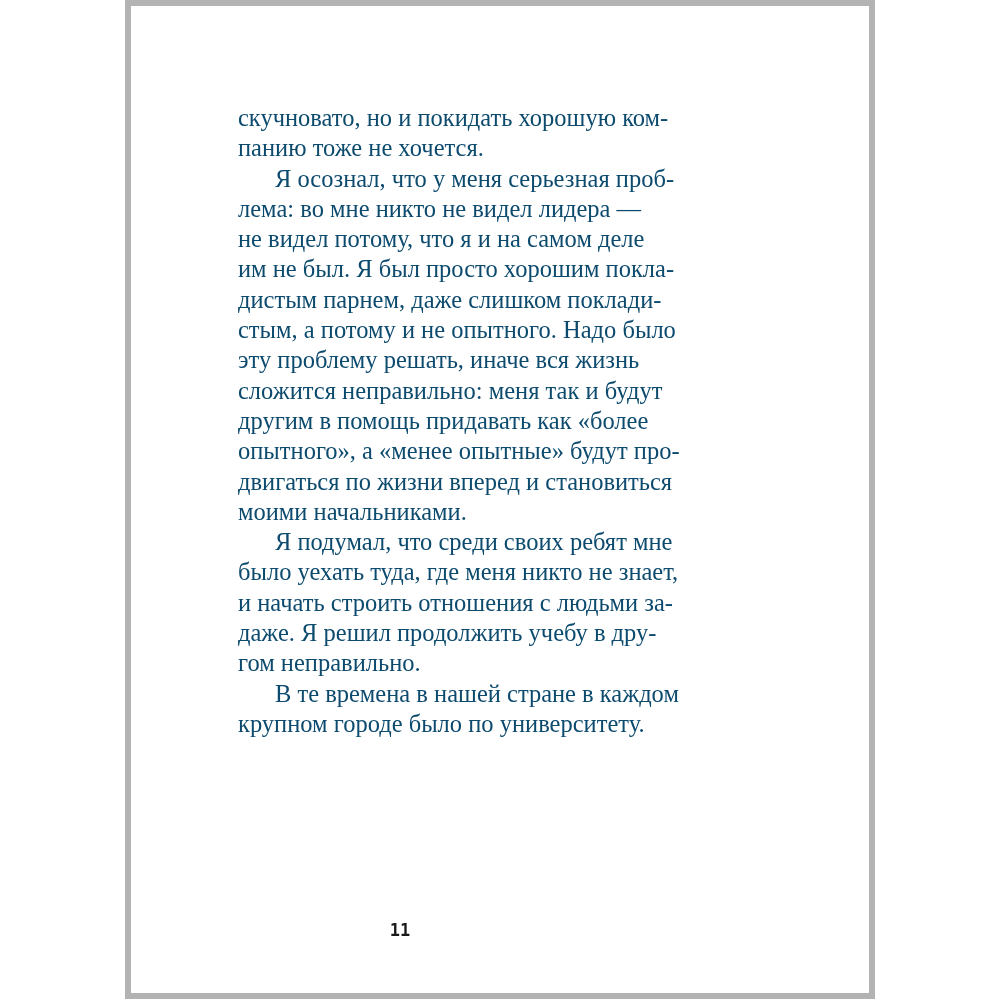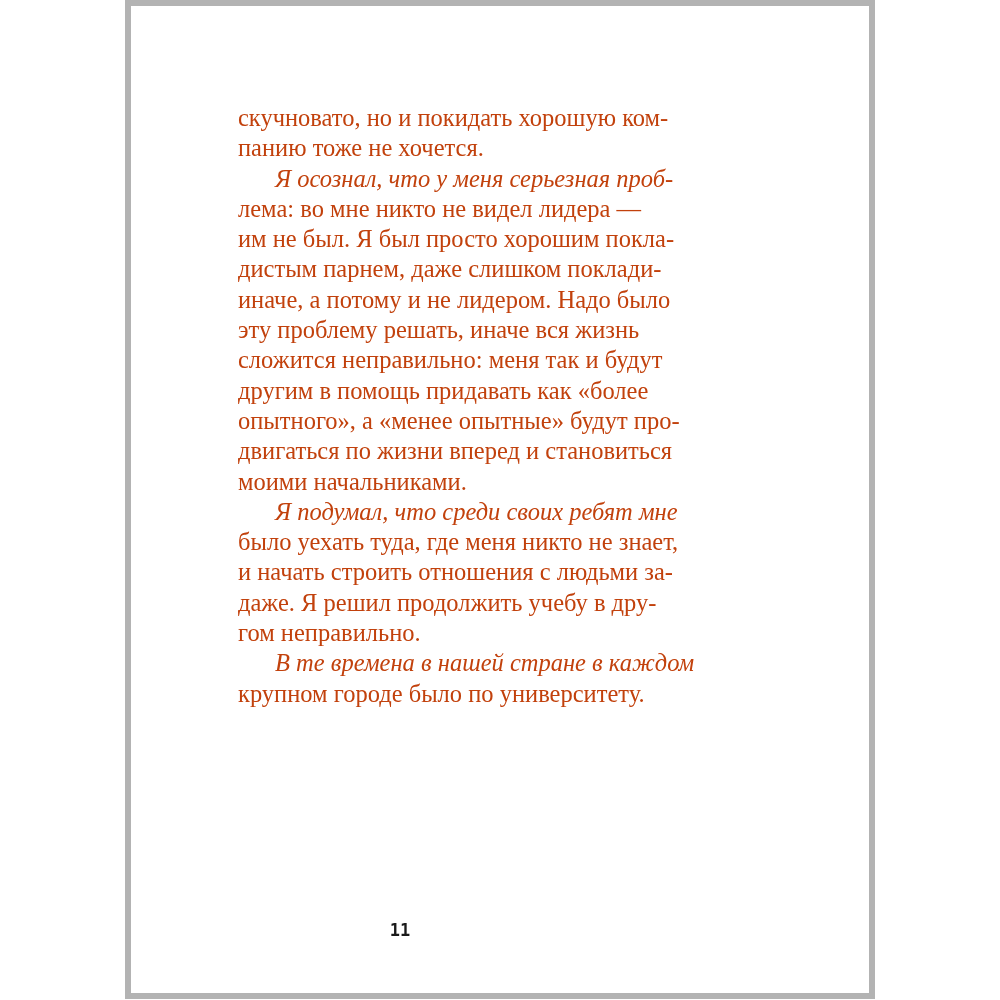--- a/index.html
+++ b/index.html
@@ -7,43 +7,44 @@
       width: 1000px; height: 1000px; background: #ffffff;
       position: relative; overflow: hidden;
     }
     .page-frame {
       position: absolute; left: 125px; top: 0; width: 738px; height: 987px;
       border: 6px solid #b3b3b3; background: #ffffff;
     }
     .text-block {
       position: absolute; left: 238px; top: 103px; width: 520px;
       font-family: "Liberation Serif", "DejaVu Serif", serif;
-      font-size: 24.5px; line-height: 30.3px; color: #c2410c;
+      font-size: 24.5px; line-height: 30.3px; color: #0c4a6e;
     }
     .line { display: block; white-space: nowrap; height: 30.3px; }
-    .line.indent { padding-left: 37px; font-style: italic; }
+    .line.indent { padding-left: 37px; }
     .page-number {
       position: absolute; left: 0; width: 800px; top: 920px; text-align: center;
       font-family: "DejaVu Sans Mono", "Liberation Mono", monospace;
       font-weight: bold; font-size: 17px; color: #1a1a1a;
     }
   </style>
 </head>
 <body>
 
 <div class="page-frame"></div>
 
 <div class="text-block" id="text-block">
     <span class="line">скучновато, но и покидать хорошую ком-</span>
     <span class="line">панию тоже не хочется.</span>
     <span class="line indent">Я осознал, что у меня серьезная проб-</span>
     <span class="line">лема: во мне никто не видел лидера —</span>
+    <span class="line">не видел потому, что я и на самом деле</span>
     <span class="line">им не был. Я был просто хорошим покла-</span>
     <span class="line">дистым парнем, даже слишком поклади-</span>
-    <span class="line">иначе, а потому и не лидером. Надо было</span>
+    <span class="line">стым, а потому и не опытного. Надо было</span>
     <span class="line">эту проблему решать, иначе вся жизнь</span>
     <span class="line">сложится неправильно: меня так и будут</span>
     <span class="line">другим в помощь придавать как «более</span>
     <span class="line">опытного», а «менее опытные» будут про-</span>
     <span class="line">двигаться по жизни вперед и становиться</span>
     <span class="line">моими начальниками.</span>
     <span class="line indent">Я подумал, что среди своих ребят мне</span>
     <span class="line">было уехать туда, где меня никто не знает,</span>
     <span class="line">и начать строить отношения с людьми за-</span>
     <span class="line">даже. Я решил продолжить учебу в дру-</span>

